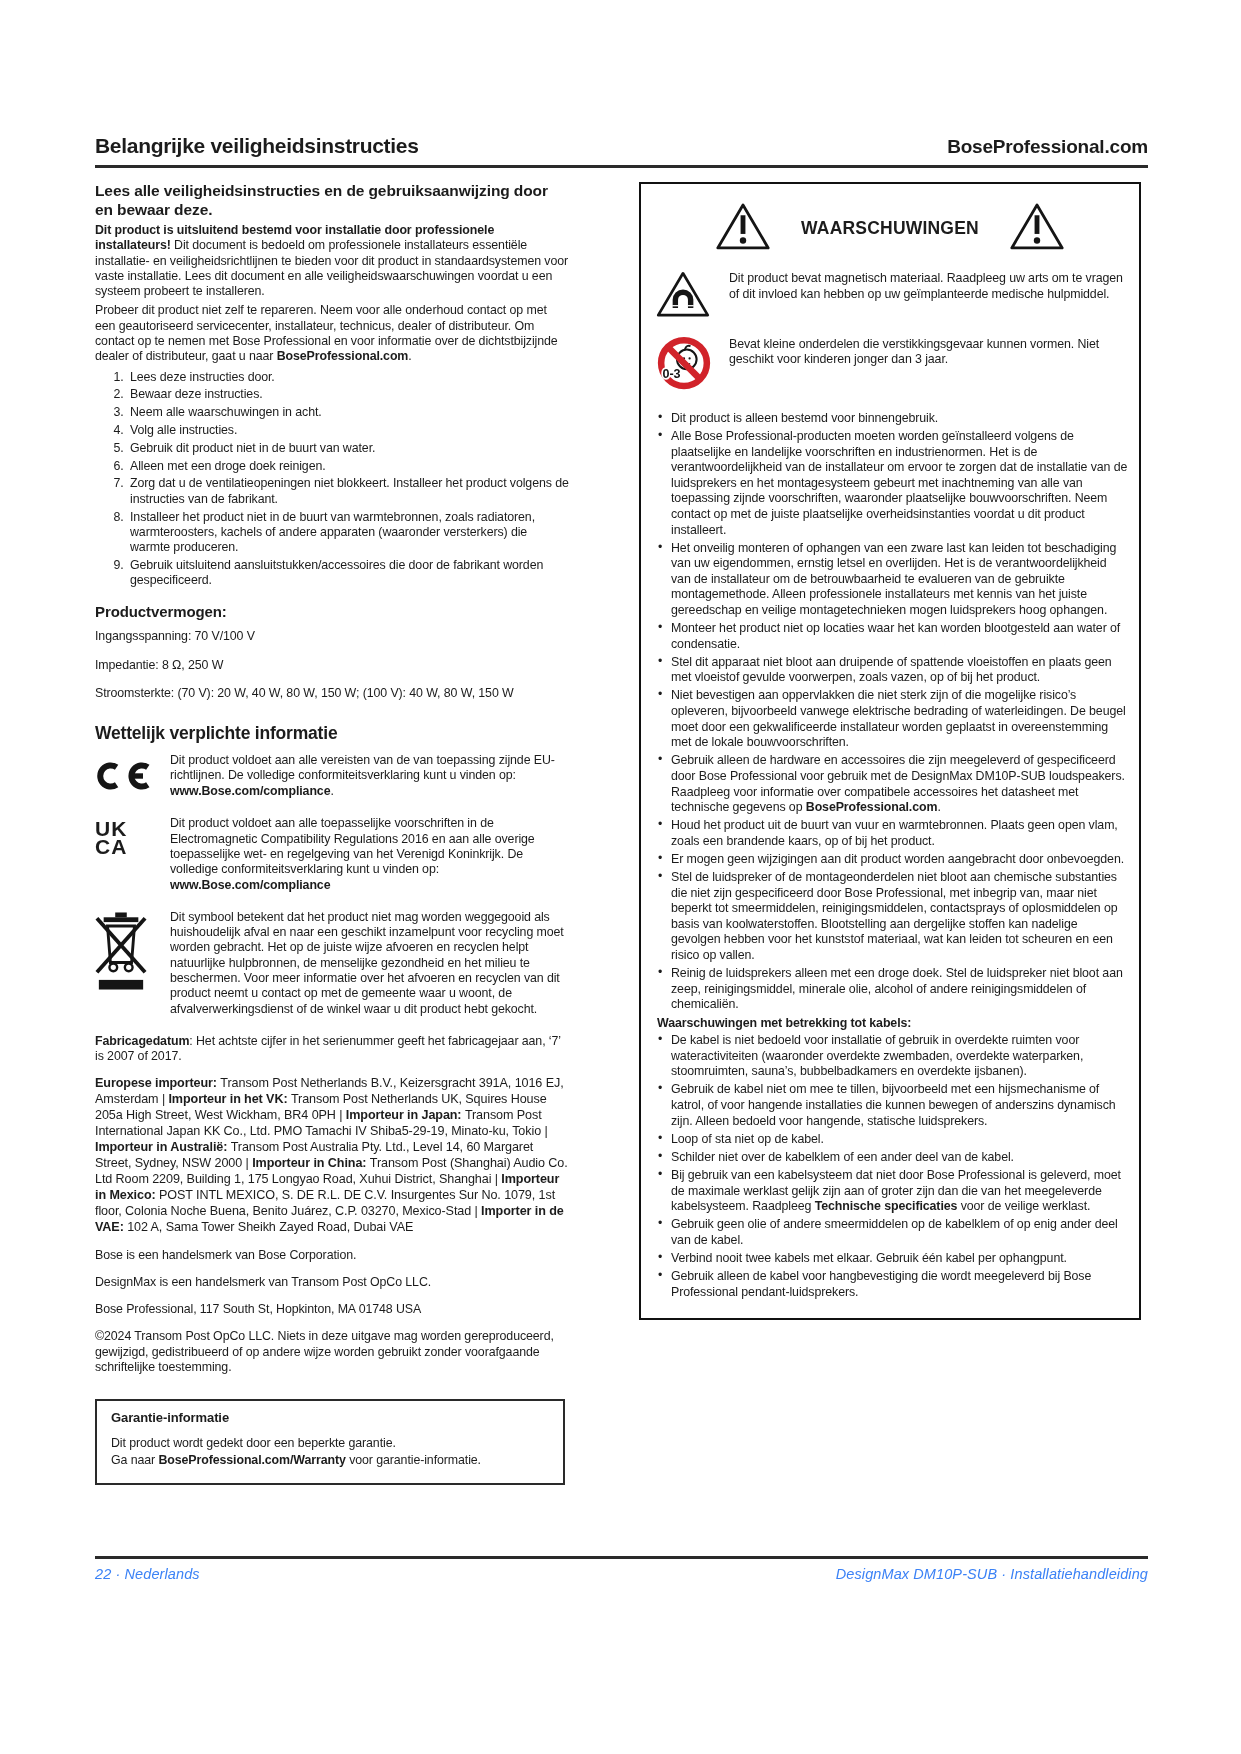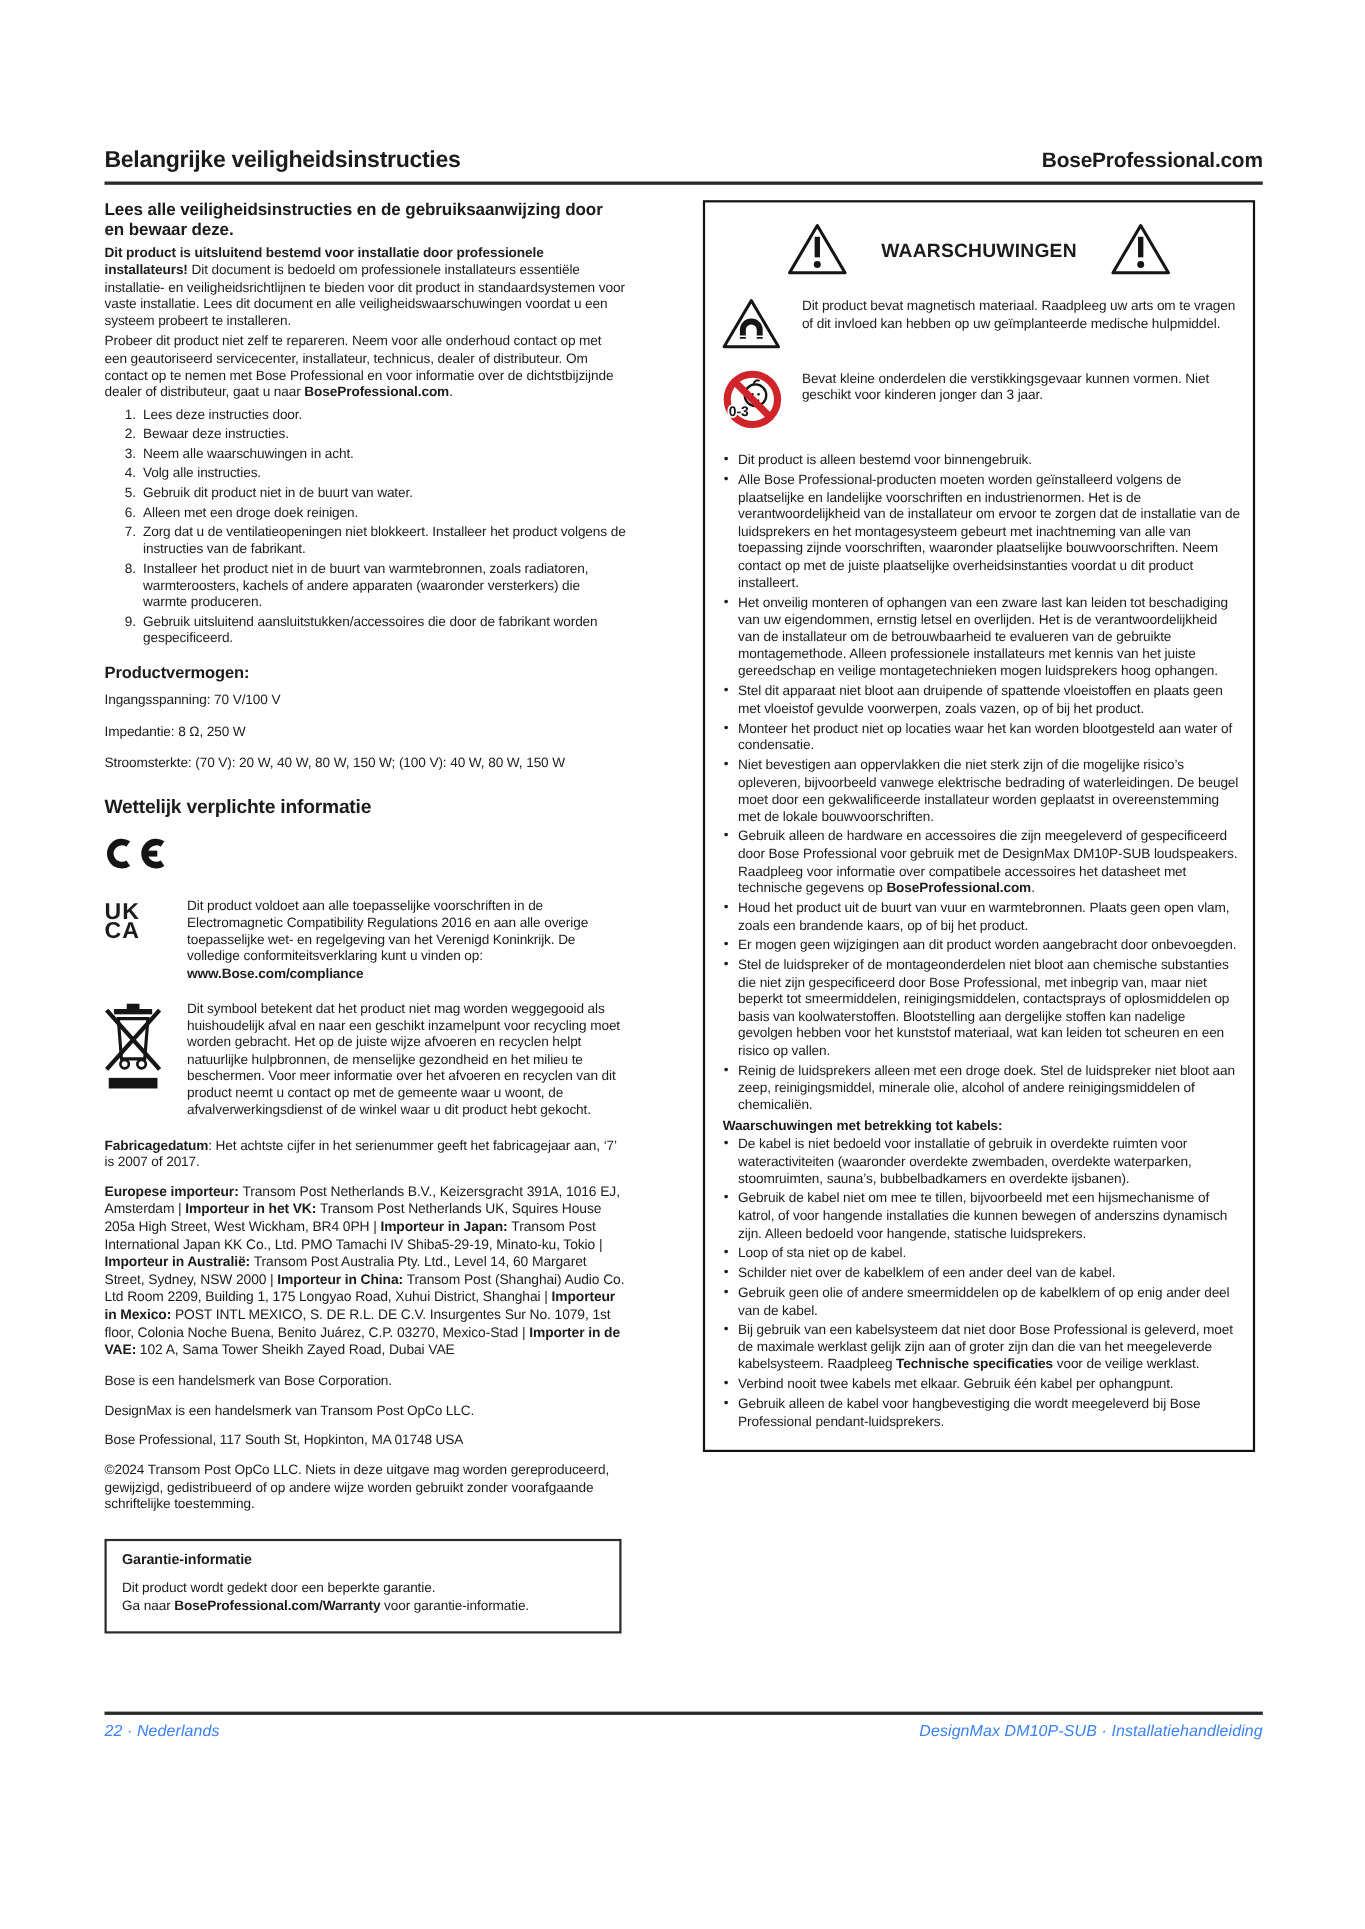--- a/index.html
+++ b/index.html
@@ -98,20 +98,21 @@
       <h3 class="legal">Wettelijk verplichte informatie</h3>
 
       <div class="reg-row">
         <div class="reg-icon">
           <svg width="60" height="46" viewBox="0 0 100 46">
             <path class="stroke" d="M36 8.5 A17.5 17.5 0 1 0 36 37.5" stroke-width="10"></path>
             <path class="stroke" d="M88 8.5 A17.5 17.5 0 1 0 88 37.5" stroke-width="10"></path>
             <rect x="63" y="18.5" width="17" height="9" fill="#151515"></rect>
           </svg>
         </div>
+        <p class="reg-text"><span>Dit product voldoet aan alle vereisten van de van toepassing zijnde EU-richtlijnen. De volledige conformiteitsverklaring kunt u vinden op: </span><span class="b">www.Bose.com/compliance</span><span>.</span></p>
       </div>
 
       <div class="reg-row">
         <div class="reg-icon ukca">
           <div>UK</div>
           <div>CA</div>
         </div>
         <p class="reg-text"><span>Dit product voldoet aan alle toepasselijke voorschriften in de Electromagnetic Compatibility Regulations 2016 en aan alle overige toepasselijke wet- en regelgeving van het Verenigd Koninkrijk. De volledige conformiteitsverklaring kunt u vinden op: </span><span class="b">www.Bose.com/compliance</span></p>
       </div>
 
@@ -192,39 +193,39 @@
               <text x="7" y="45" font-size="13.5" font-weight="bold" fill="#151515" stroke="#ffffff" stroke-width="3.5" paint-order="stroke" font-family="Liberation Sans, sans-serif">0-3</text>
             </svg>
           </span>
           <p>Bevat kleine onderdelen die verstikkingsgevaar kunnen vormen. Niet geschikt voor kinderen jonger dan 3 jaar.</p>
         </div>
 
         <ul class="warn-list">
           <li><span>Dit product is alleen bestemd voor binnengebruik.</span></li>
           <li><span>Alle Bose Professional-producten moeten worden geïnstalleerd volgens de plaatselijke en landelijke voorschriften en industrienormen. Het is de verantwoordelijkheid van de installateur om ervoor te zorgen dat de installatie van de luidsprekers en het montagesysteem gebeurt met inachtneming van alle van toepassing zijnde voorschriften, waaronder plaatselijke bouwvoorschriften. Neem contact op met de juiste plaatselijke overheidsinstanties voordat u dit product installeert.</span></li>
           <li><span>Het onveilig monteren of ophangen van een zware last kan leiden tot beschadiging van uw eigendommen, ernstig letsel en overlijden. Het is de verantwoordelijkheid van de installateur om de betrouwbaarheid te evalueren van de gebruikte montagemethode. Alleen professionele installateurs met kennis van het juiste gereedschap en veilige montagetechnieken mogen luidsprekers hoog ophangen.</span></li>
+          <li><span>Monteer het product niet op locaties waar het kan worden blootgesteld aan water of condensatie.</span></li>
           <li><span>Stel dit apparaat niet bloot aan druipende of spattende vloeistoffen en plaats geen met vloeistof gevulde voorwerpen, zoals vazen, op of bij het product.</span></li>
-          <li><span>Monteer het product niet op locaties waar het kan worden blootgesteld aan water of condensatie.</span></li>
           <li><span>Niet bevestigen aan oppervlakken die niet sterk zijn of die mogelijke risico’s opleveren, bijvoorbeeld vanwege elektrische bedrading of waterleidingen. De beugel moet door een gekwalificeerde installateur worden geplaatst in overeenstemming met de lokale bouwvoorschriften.</span></li>
           <li><span>Gebruik alleen de hardware en accessoires die zijn meegeleverd of gespecificeerd door Bose Professional voor gebruik met de DesignMax DM10P-SUB loudspeakers. Raadpleeg voor informatie over compatibele accessoires het datasheet met technische gegevens op </span><span class="b">BoseProfessional.com</span><span>.</span></li>
           <li><span>Houd het product uit de buurt van vuur en warmtebronnen. Plaats geen open vlam, zoals een brandende kaars, op of bij het product.</span></li>
           <li><span>Er mogen geen wijzigingen aan dit product worden aangebracht door onbevoegden.</span></li>
           <li><span>Stel de luidspreker of de montageonderdelen niet bloot aan chemische substanties die niet zijn gespecificeerd door Bose Professional, met inbegrip van, maar niet beperkt tot smeermiddelen, reinigingsmiddelen, contactsprays of oplosmiddelen op basis van koolwaterstoffen. Blootstelling aan dergelijke stoffen kan nadelige gevolgen hebben voor het kunststof materiaal, wat kan leiden tot scheuren en een risico op vallen.</span></li>
           <li><span>Reinig de luidsprekers alleen met een droge doek. Stel de luidspreker niet bloot aan zeep, reinigingsmiddel, minerale olie, alcohol of andere reinigingsmiddelen of chemicaliën.</span></li>
         </ul>
 
         <p class="cable-heading">Waarschuwingen met betrekking tot kabels:</p>
 
         <ul class="warn-list cable-list">
           <li><span>De kabel is niet bedoeld voor installatie of gebruik in overdekte ruimten voor wateractiviteiten (waaronder overdekte zwembaden, overdekte waterparken, stoomruimten, sauna’s, bubbelbadkamers en overdekte ijsbanen).</span></li>
           <li><span>Gebruik de kabel niet om mee te tillen, bijvoorbeeld met een hijsmechanisme of katrol, of voor hangende installaties die kunnen bewegen of anderszins dynamisch zijn. Alleen bedoeld voor hangende, statische luidsprekers.</span></li>
           <li><span>Loop of sta niet op de kabel.</span></li>
           <li><span>Schilder niet over de kabelklem of een ander deel van de kabel.</span></li>
+          <li><span>Bij gebruik van een kabelsysteem dat niet door Bose Professional is geleverd, moet de maximale werklast gelijk zijn aan of groter zijn dan die van het meegeleverde kabelsysteem. Raadpleeg </span><span class="b">Technische specificaties</span><span> voor de veilige werklast.</span></li>
           <li><span>Gebruik geen olie of andere smeermiddelen op de kabelklem of op enig ander deel van de kabel.</span></li>
-          <li><span>Bij gebruik van een kabelsysteem dat niet door Bose Professional is geleverd, moet de maximale werklast gelijk zijn aan of groter zijn dan die van het meegeleverde kabelsysteem. Raadpleeg </span><span class="b">Technische specificaties</span><span> voor de veilige werklast.</span></li>
           <li><span>Verbind nooit twee kabels met elkaar. Gebruik één kabel per ophangpunt.</span></li>
           <li><span>Gebruik alleen de kabel voor hangbevestiging die wordt meegeleverd bij Bose Professional pendant-luidsprekers.</span></li>
         </ul>
       </div>
     </div>
   </div>
 
   <div class="footer">
     <span>22 · Nederlands</span>
     <span>DesignMax DM10P-SUB · Installatiehandleiding</span>

